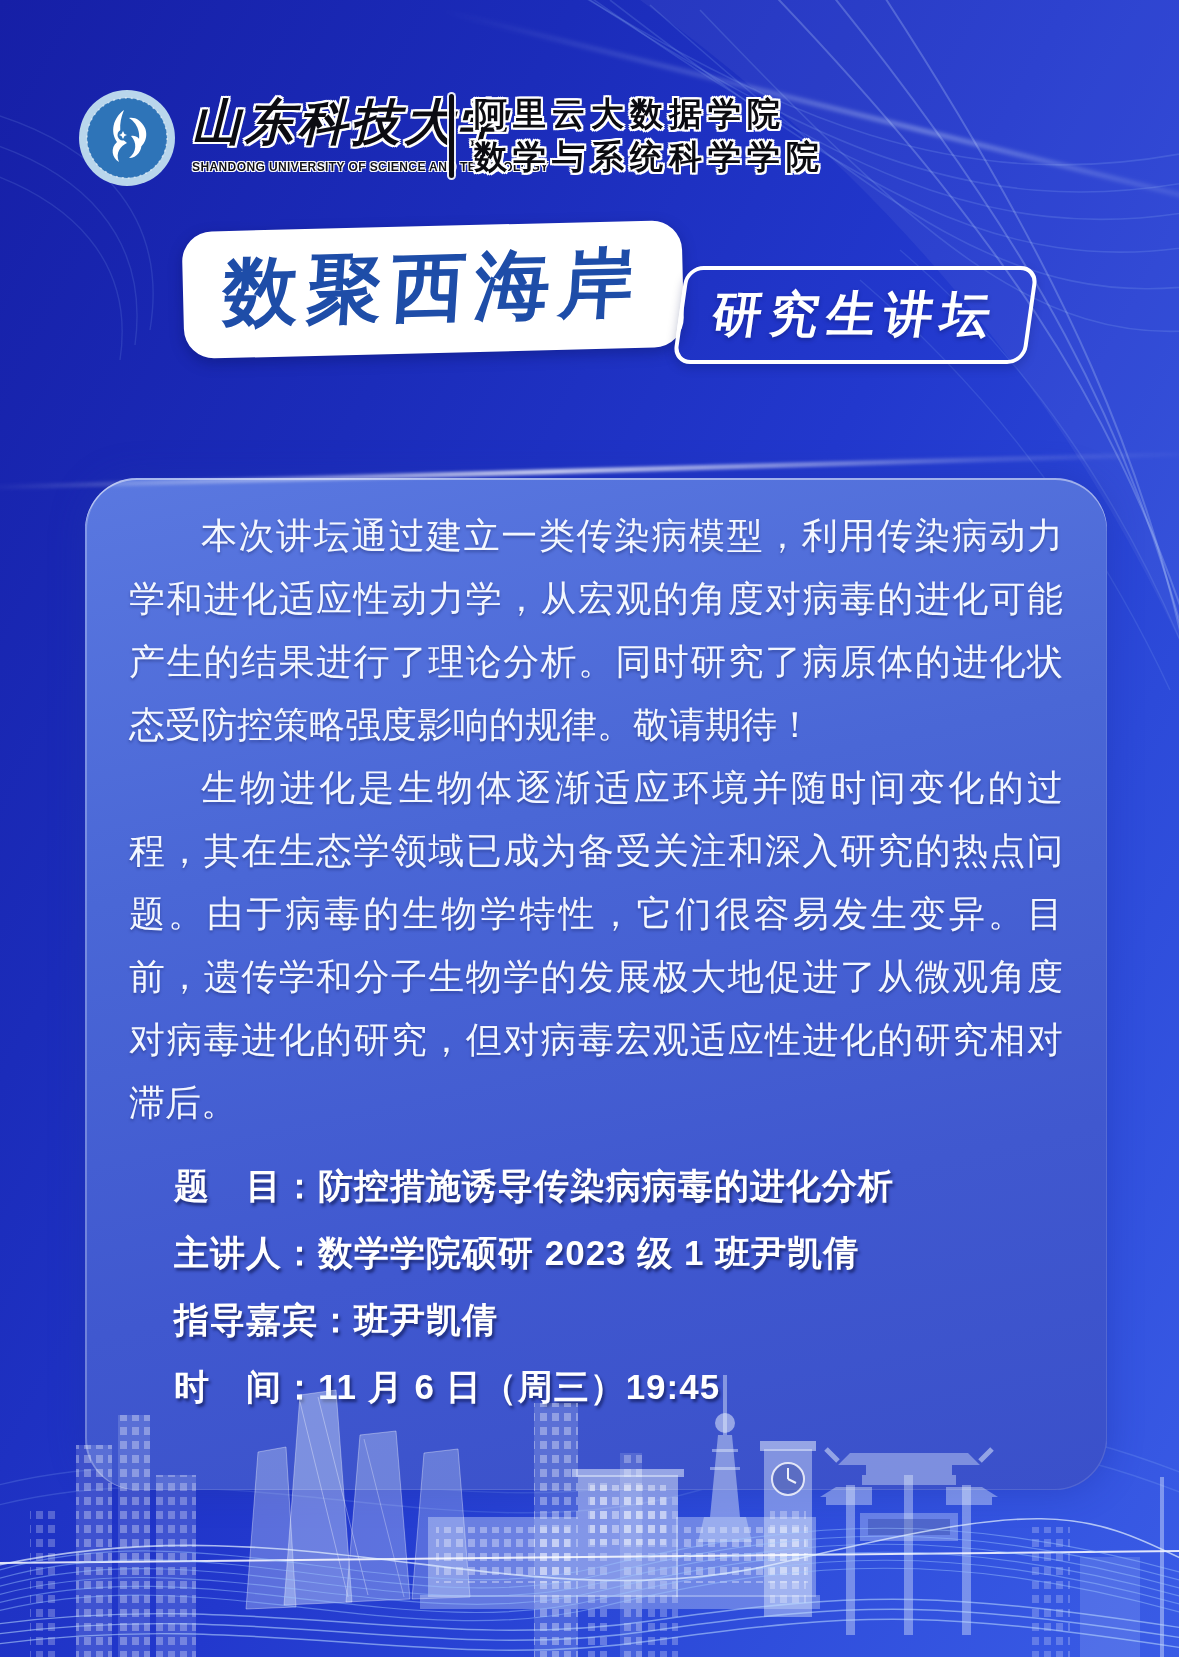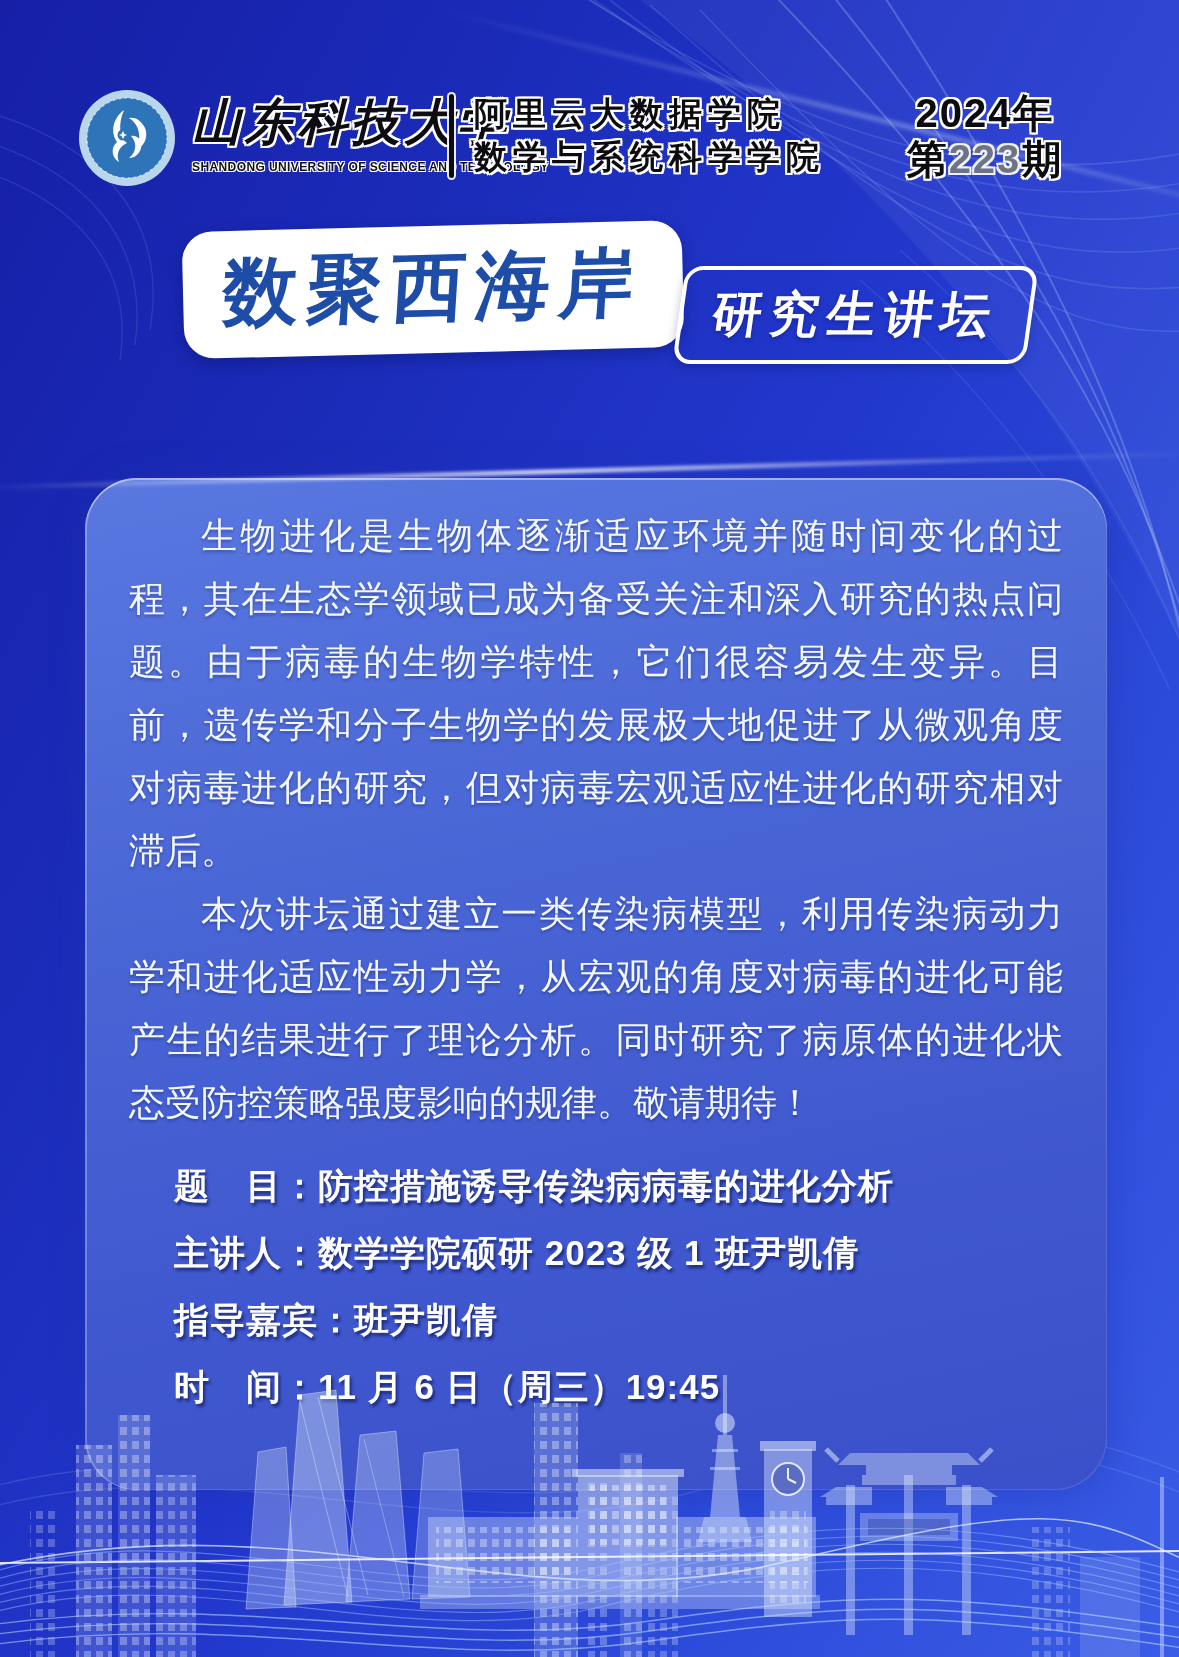--- a/index.html
+++ b/index.html
@@ -146,39 +146,35 @@
       <span class="univ-en">SHANDONG UNIVERSITY OF SCIENCE AND TECHNOLOGY</span>
     </div>
 
     <div class="header-divider"></div>
 
     <div class="college">
       <span>阿里云大数据学院</span>
       <span>数学与系统科学学院</span>
     </div>
 
-    <div class="issue">
-      <span class="line">2024年</span>
-      <span class="line"><span>第</span><span class="num">223</span><span>期</span></span>
-    </div>
   </div>
 
   <div class="banner">
     <div class="banner-main">
       <span>数聚西海岸</span>
     </div>
     <div class="banner-sub">
       <span>研究生讲坛</span>
     </div>
   </div>
 
   <div class="panel">
     <div class="panel-inner">
+      <p class="para">本次讲坛通过建立一类传染病模型，利用传染病动力学和进化适应性动力学，从宏观的角度对病毒的进化可能产生的结果进行了理论分析。同时研究了病原体的进化状态受防控策略强度影响的规律。敬请期待！</p>
       <p class="para">生物进化是生物体逐渐适应环境并随时间变化的过程，其在生态学领域已成为备受关注和深入研究的热点问题。由于病毒的生物学特性，它们很容易发生变异。目前，遗传学和分子生物学的发展极大地促进了从微观角度对病毒进化的研究，但对病毒宏观适应性进化的研究相对滞后。</p>
-      <p class="para">本次讲坛通过建立一类传染病模型，利用传染病动力学和进化适应性动力学，从宏观的角度对病毒的进化可能产生的结果进行了理论分析。同时研究了病原体的进化状态受防控策略强度影响的规律。敬请期待！</p>
 
       <div class="details">
         <div class="detail-row">
           <span class="lbl">题　目：</span><span class="val">防控措施诱导传染病病毒的进化分析</span>
         </div>
         <div class="detail-row">
           <span class="lbl">主讲人：</span><span class="val">数学学院硕研 2023 级 1 班尹凯倩</span>
         </div>
         <div class="detail-row">
           <span class="lbl">指导嘉宾：</span><span class="val">班尹凯倩</span>

